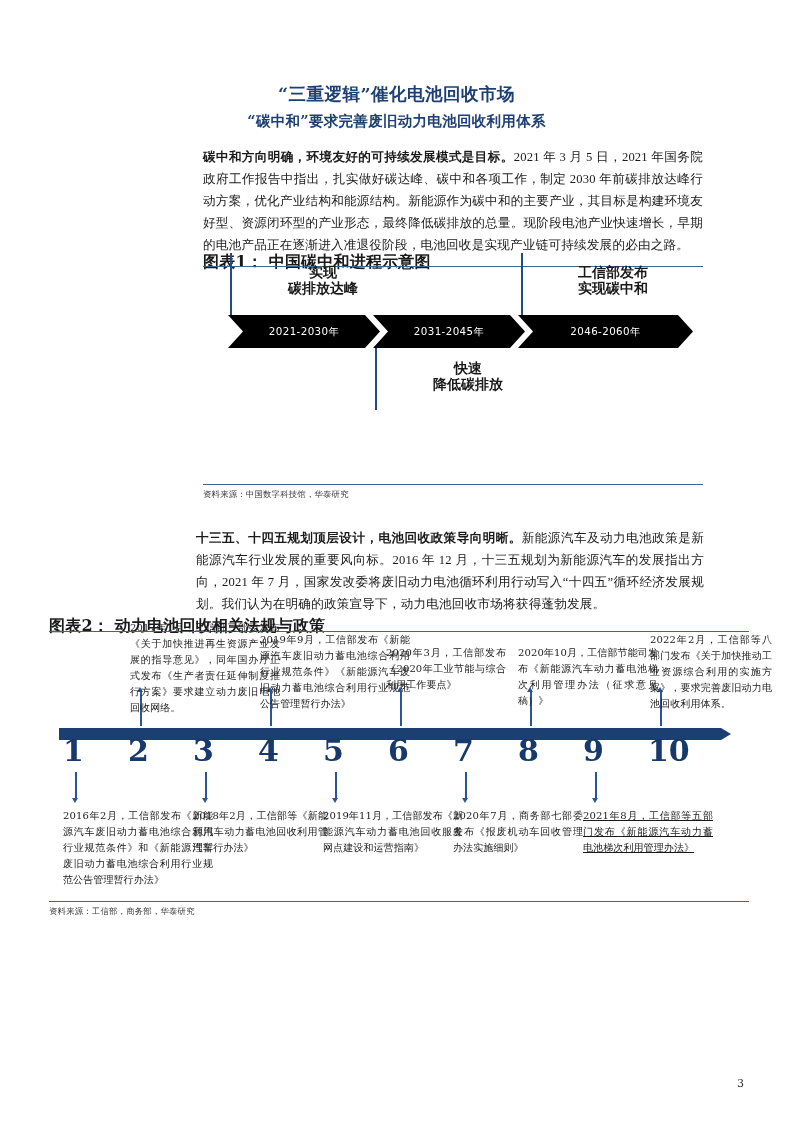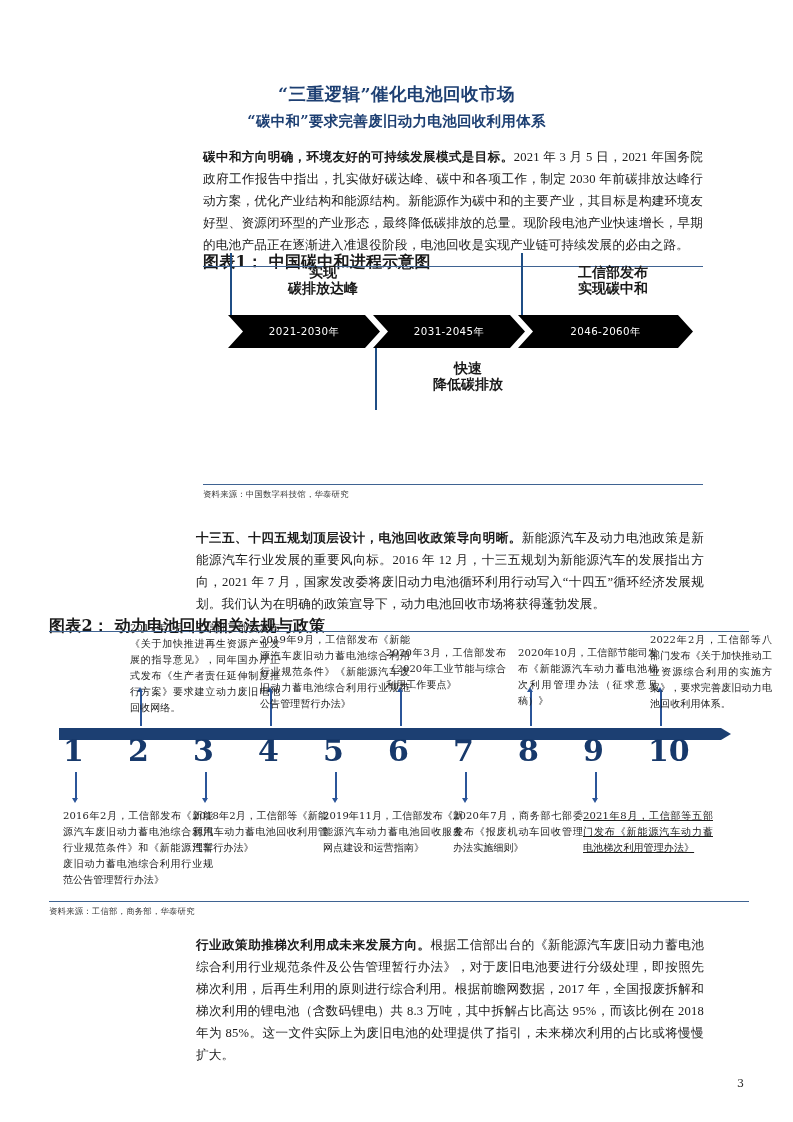--- a/index.html
+++ b/index.html
@@ -200,16 +200,15 @@
       <div class="note" style="width: 130px; left: 534px; top: 196px; text-decoration: underline;">2021年8月，工信部等五部门发布《新能源汽车动力蓄电池梯次利用管理办法》</div>
       <div class="num" style="left: 599px;">10</div>
       <div class="stem" style="left: 611px; top: 80px; height: 34px;"></div>
       <div class="arrowhead ah-up" style="left: 608px; top: 75px;"></div>
       <div class="note" style="width: 122px; left: 601px; top: 20px;">2022年2月，工信部等八部门发布《关于加快推动工业资源综合利用的实施方案》，要求完善废旧动力电池回收利用体系。</div>
     </div>
 
   <div class="fig-rule f2-rule-b"></div>
   <div class="src f2-src">资料来源：工信部，商务部，华泰研究</div>
 
-  <div class="para p3"><b>行业政策助推梯次利用成未来发展方向。</b><span>根据工信部出台的《新能源汽车废旧动力蓄电池综合利用行业规范条件及公告管理暂行办法》，对于废旧电池要进行分级处理，即按照先梯次利用，后再生利用的原则进行综合利用。根据前瞻网数据，2017 年，全国报废拆解和梯次利用的锂电池（含数码锂电）共 8.3 万吨，其中拆解占比高达 95%，而该比例在 2018 年为 85%。这一文件实际上为废旧电池的处理提供了指引，未来梯次利用的占比或将慢慢扩大。</span></div>
 
   <div class="pagenum">3</div>
 </div>
 
 </body></html>

